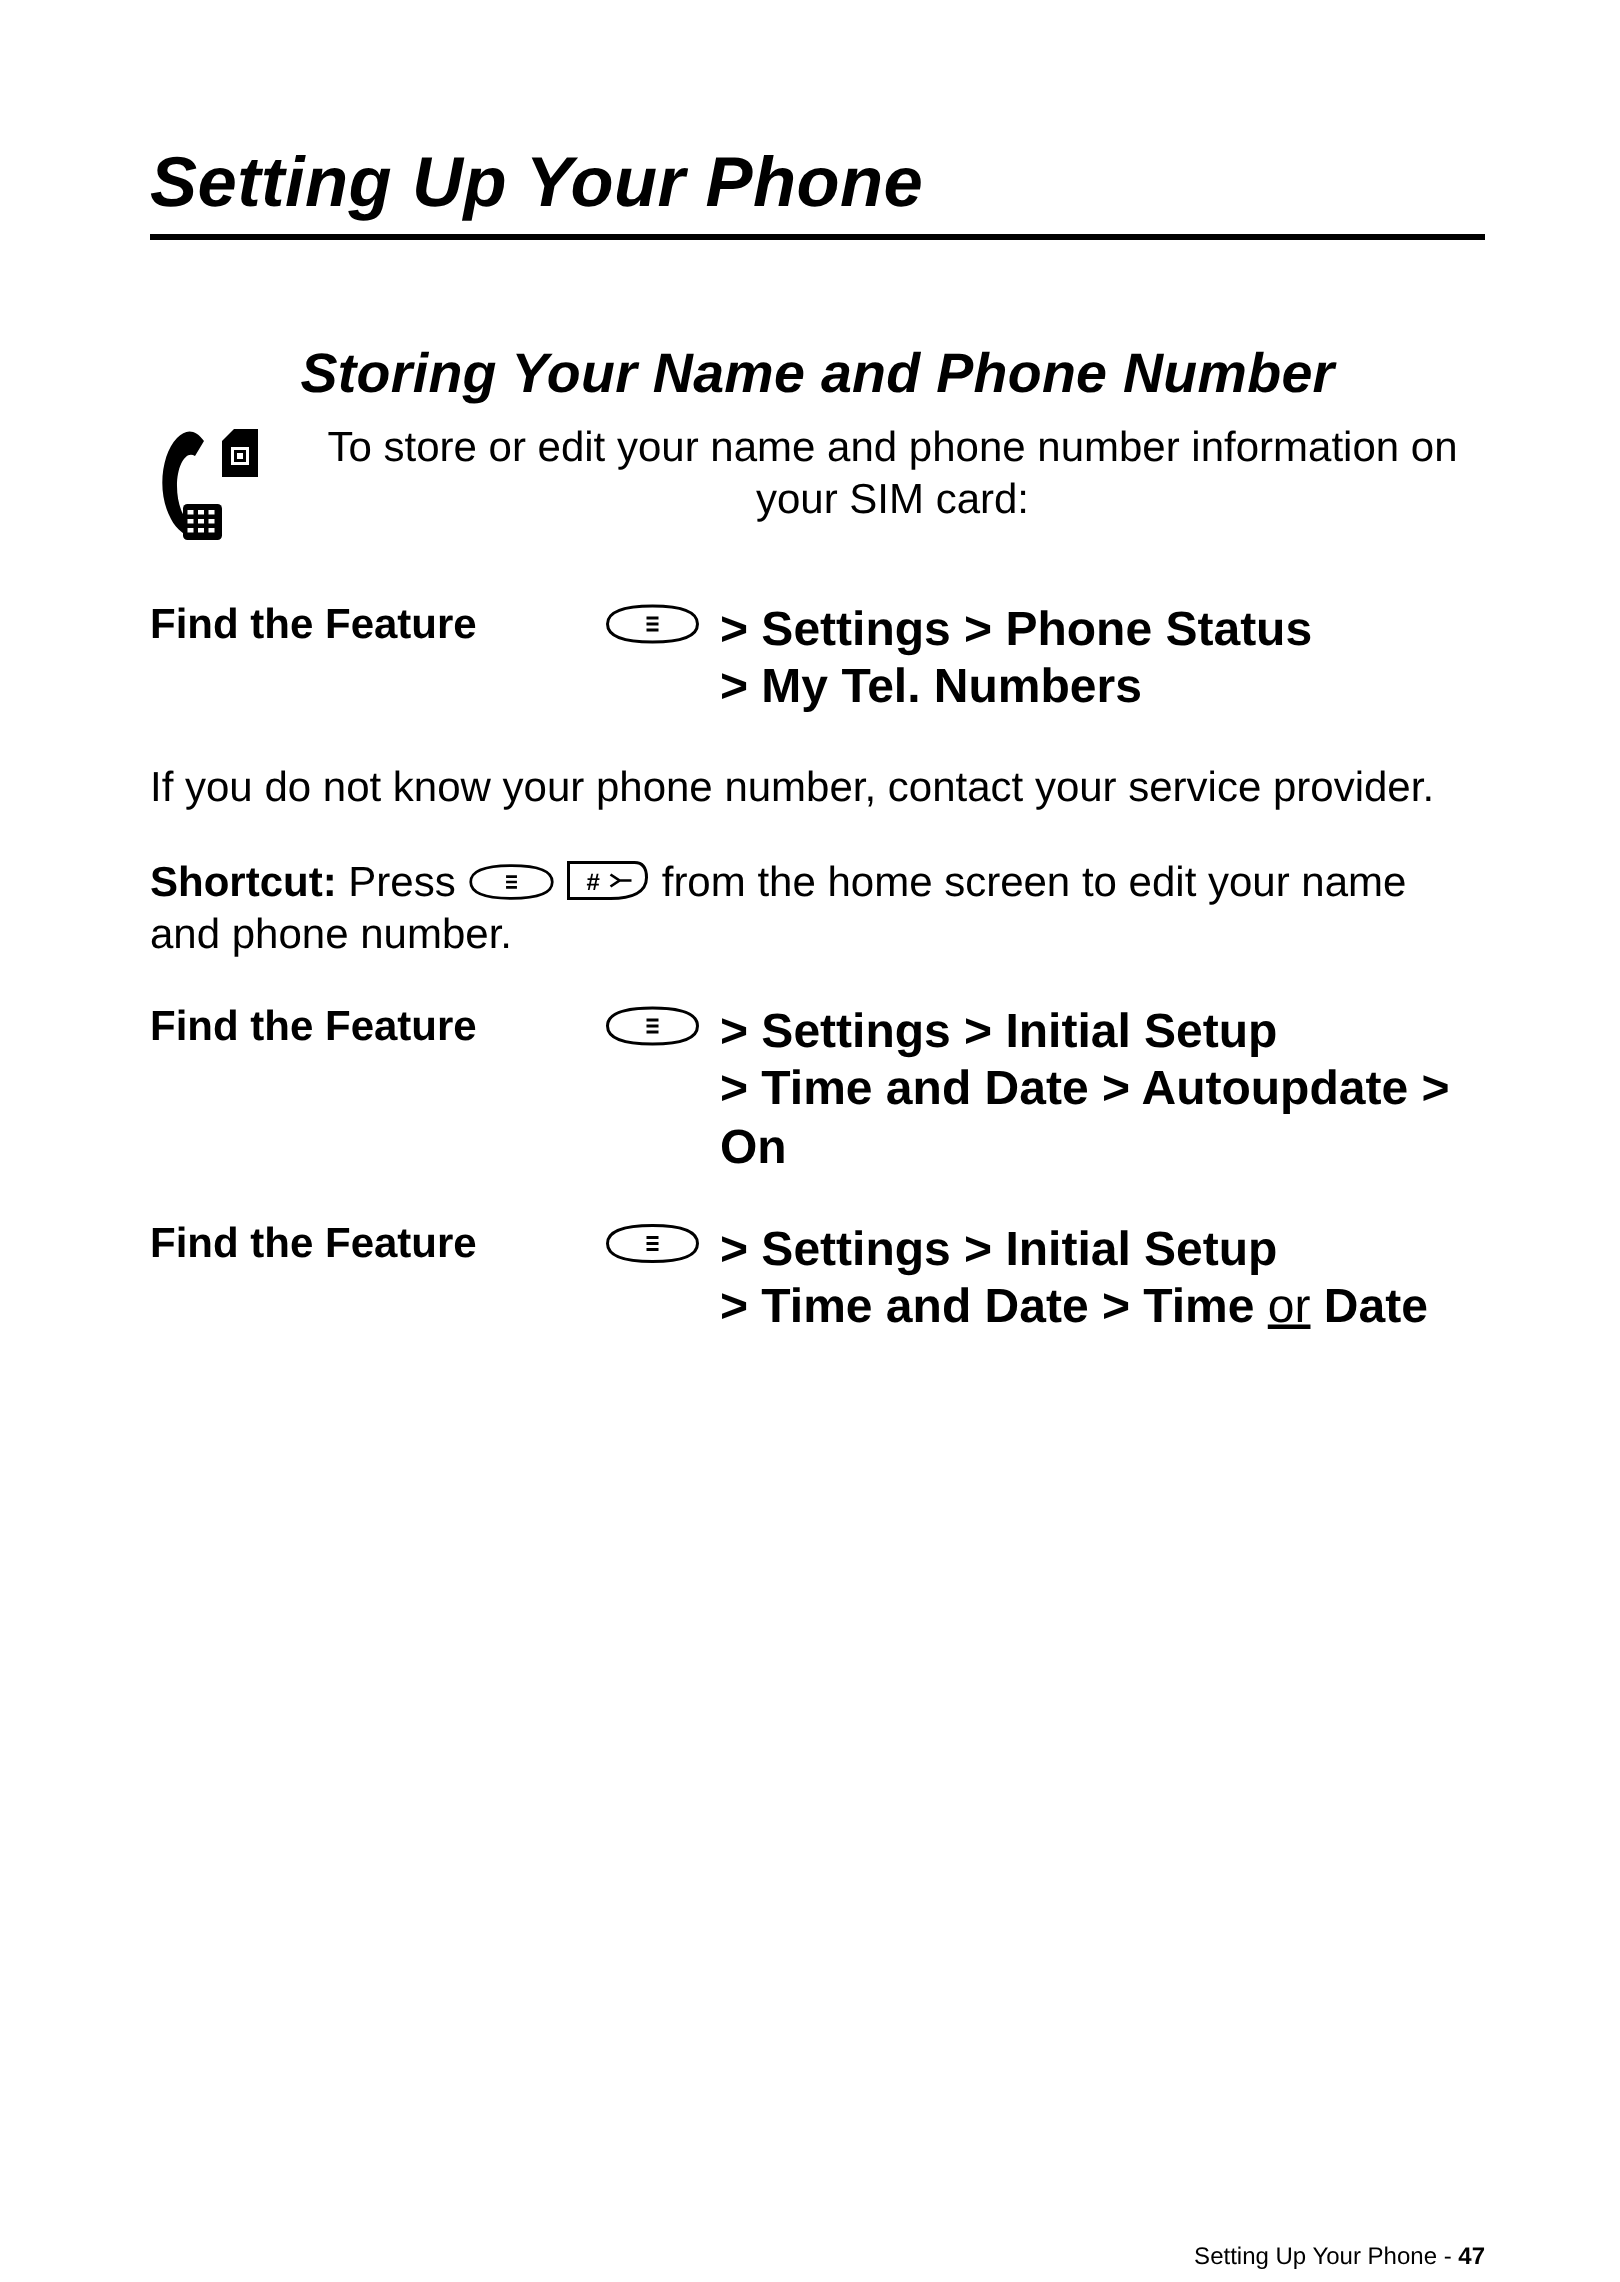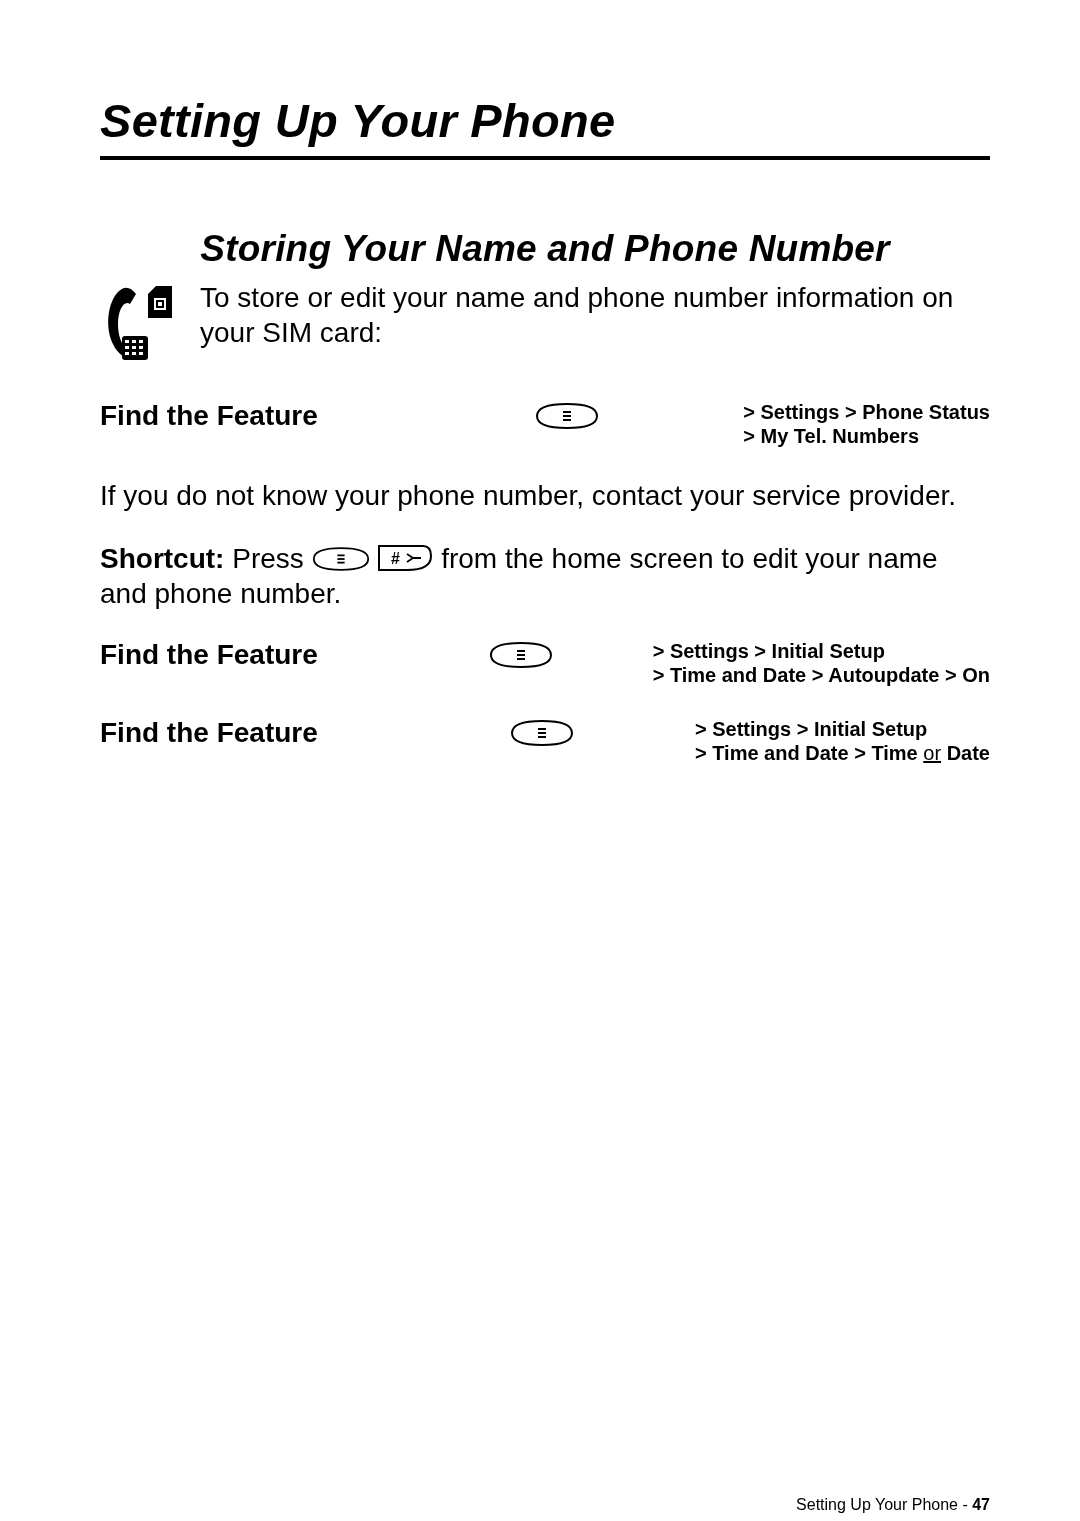--- a/index.html
+++ b/index.html
@@ -46,37 +46,36 @@
   }
   .body {
     font-size: 28px;
     line-height: 1.25;
     margin: 0 0 28px 0;
   }
   .feature-row {
     display: flex;
     align-items: flex-start;
     margin-bottom: 30px;
-    justify-content: space-between;
   }
   .feature-label {
     font-size: 28px;
     font-weight: 700;
     width: 290px;
     flex-shrink: 0;
   }
   .feature-icon-col {
     width: 90px;
     flex-shrink: 0;
     display: flex;
     justify-content: center;
     padding-top: 2px;
   }
   .nav-text {
-    font-size: 20px;
+    font-size: 32px;
     line-height: 1.2;
     font-family: "Arial Narrow", Arial, sans-serif;
     font-stretch: condensed;
     font-weight: 800;
   }
   .nav-text .reg {
     font-weight: 400;
     font-family: Arial, Helvetica, sans-serif;
     font-stretch: normal;
     text-decoration: underline;
@@ -133,21 +132,21 @@
             <rect x="39" y="72" width="4" height="3"></rect>
         </g>
 
         <path d="M48 6 L72 6 L72 38 L48 38 L48 14 Z" fill="#000"></path>
         <path d="M48 6 L56 6 L48 14 Z" fill="#fff"></path>
         <rect x="54" y="18" width="12" height="12" fill="#fff"></rect>
         <rect x="56" y="20" width="8" height="8" fill="#000"></rect>
         <rect x="58" y="22" width="4" height="4" fill="#fff"></rect>
       </svg>
     </span>
-    <p class="body" style="margin:0;">To store or edit your name and phone number information on your SIM card:</p>
+    <p class="body" style="margin:0;text-align:center;">To store or edit your name and phone number information on your SIM card:</p>
   </div>
 
   <div class="feature-row">
     <div class="feature-label">Find the Feature</div>
     <div class="feature-icon-col">
       <span class="menu-btn">
         <svg width="64" height="28" viewBox="0 0 64 28">
           <path d="M2 14 C2 6, 12 2, 32 2 C52 2, 62 6, 62 14 C62 22, 52 26, 32 26 C12 26, 2 22, 2 14 Z" fill="#fff" stroke="#000" stroke-width="2"></path>
           <line x1="28" y1="10" x2="36" y2="10" stroke="#000" stroke-width="2"></line>
           <line x1="28" y1="14" x2="36" y2="14" stroke="#000" stroke-width="2"></line>

